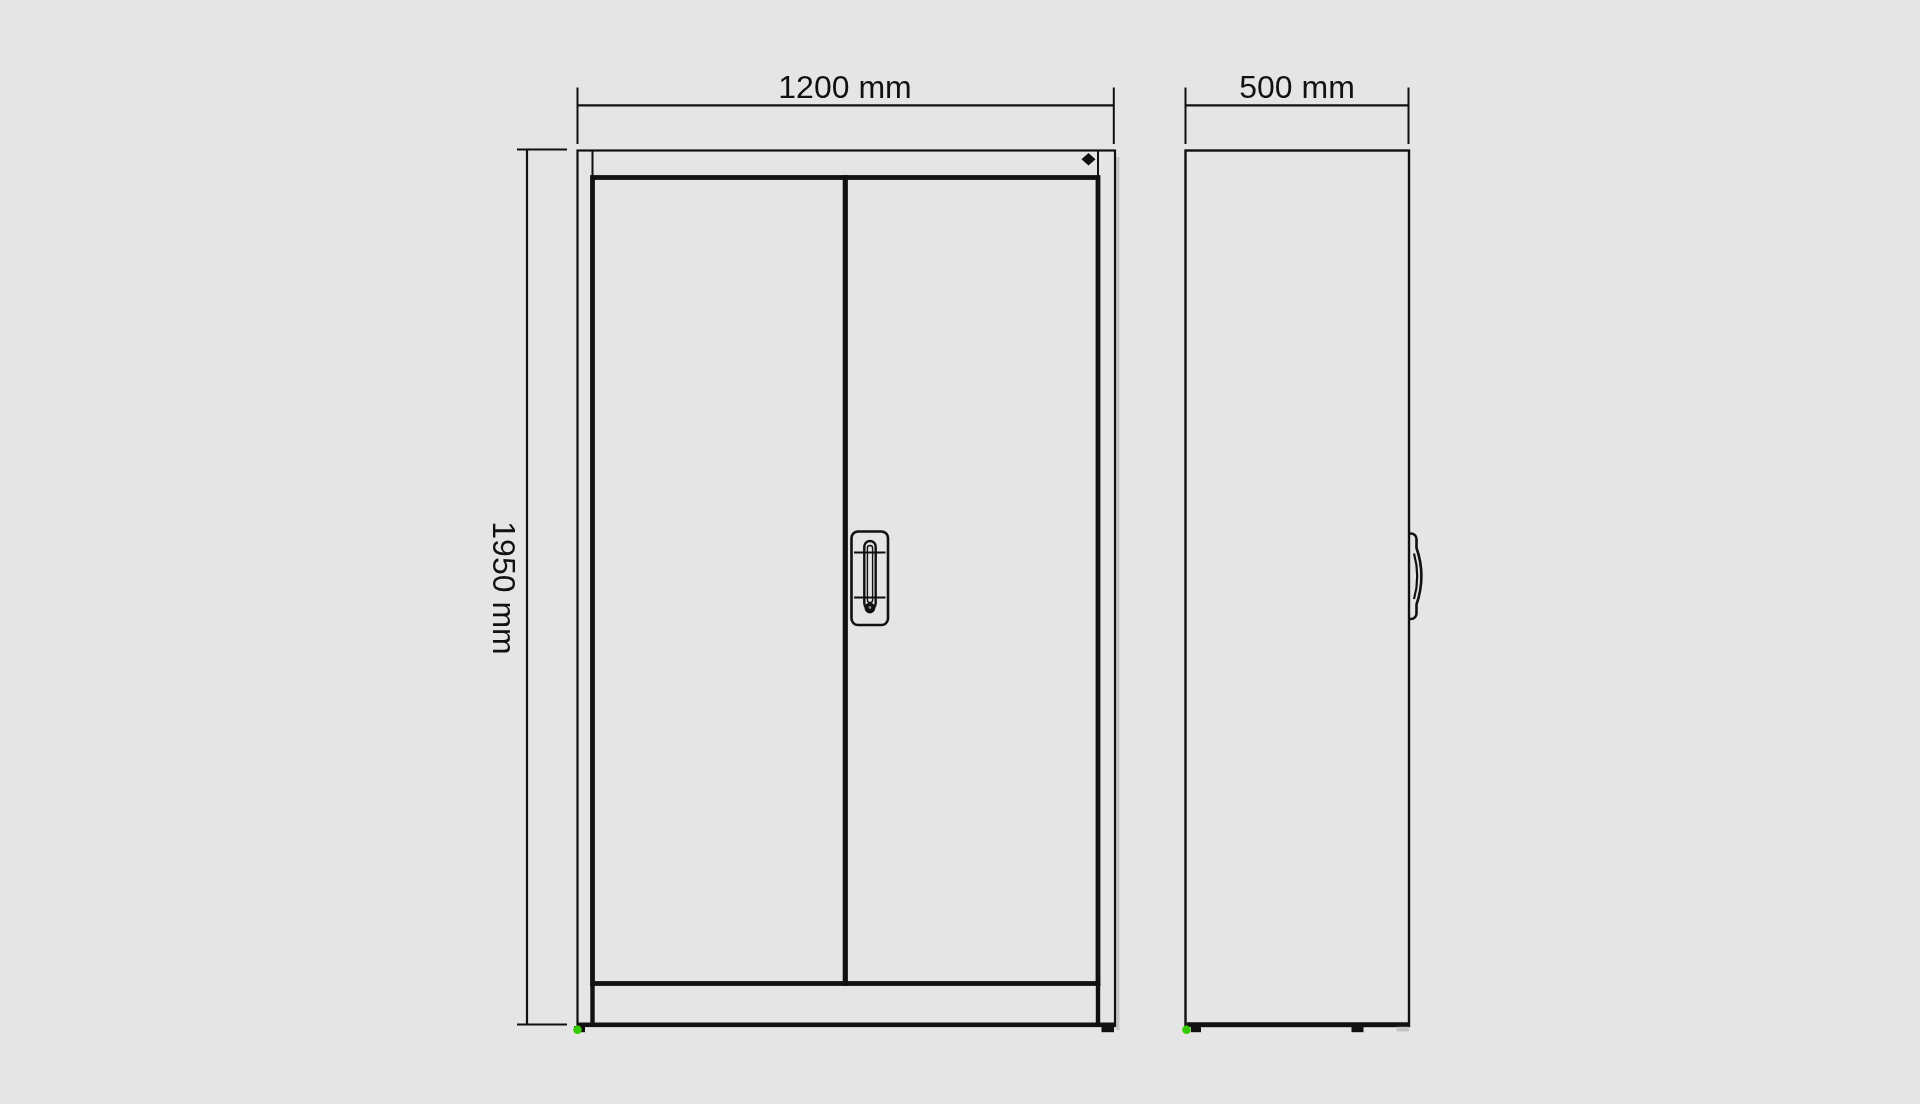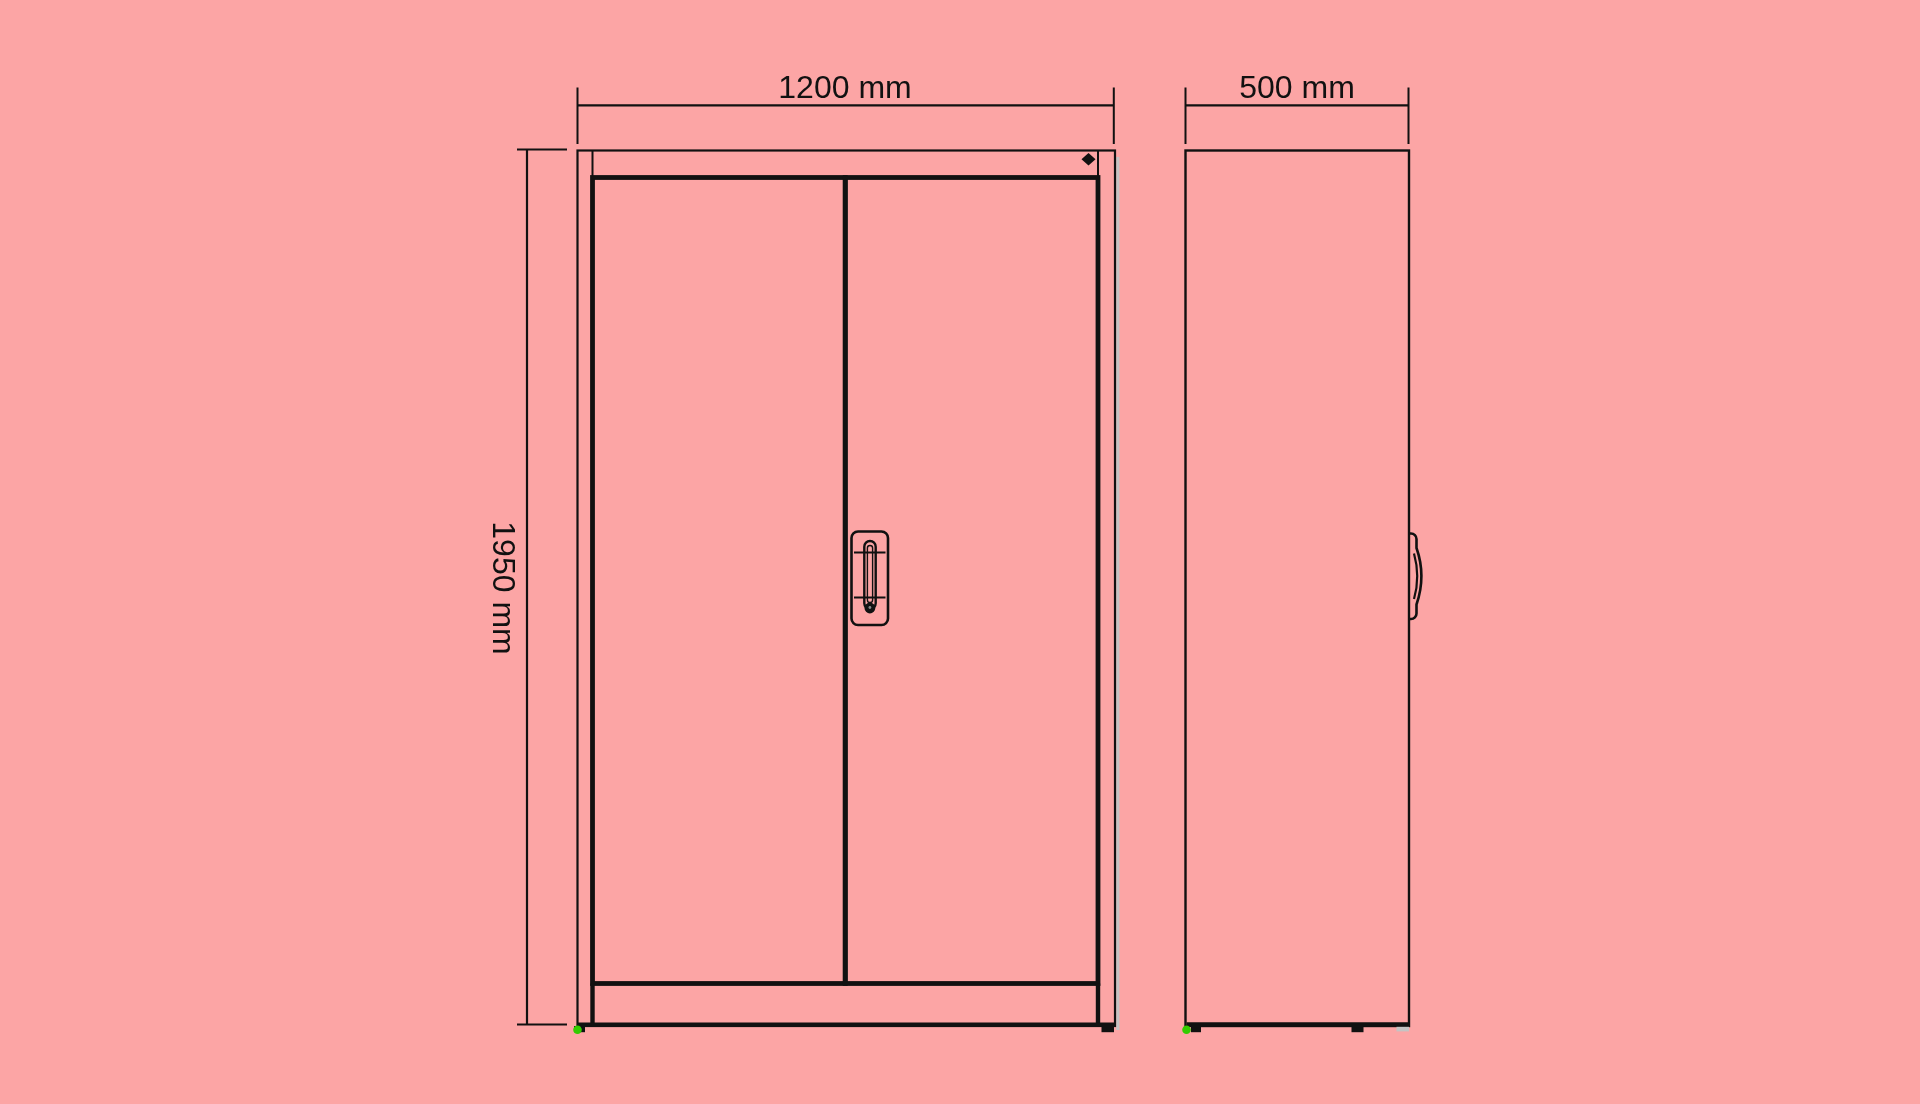--- a/index.html
+++ b/index.html
@@ -8,21 +8,21 @@
     background: #ffffff;
     width: 1920px;
     height: 1104px;
     overflow: hidden;
     font-family: "Liberation Sans", sans-serif;
   }
   .canvas-wrap {
     position: relative;
     width: 1920px;
     height: 1104px;
-    background: #fca5a5;
+    background: #e5e5e5;
   }
   svg { display: block; }
   .ln  { stroke: #111111; fill: none; stroke-linecap: butt; }
   .w2  { stroke-width: 2; }
   .w22 { stroke-width: 2.2; }
   .w24 { stroke-width: 2.4; }
   .w26 { stroke-width: 2.6; }
   .w4  { stroke-width: 4; }
   .w36 { stroke-width: 3.6; }
   .w44 { stroke-width: 4.4; }

